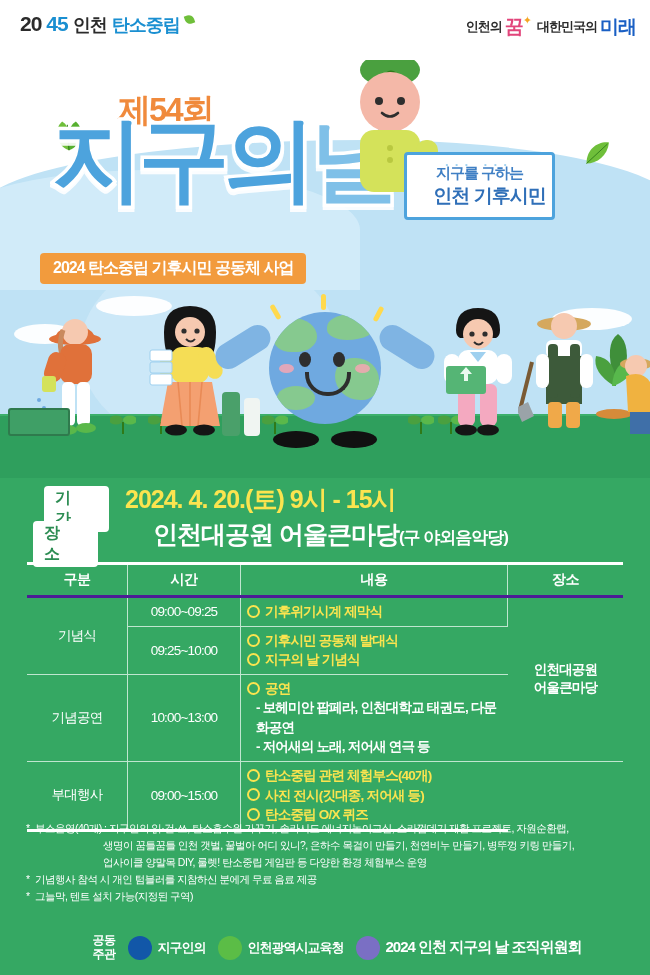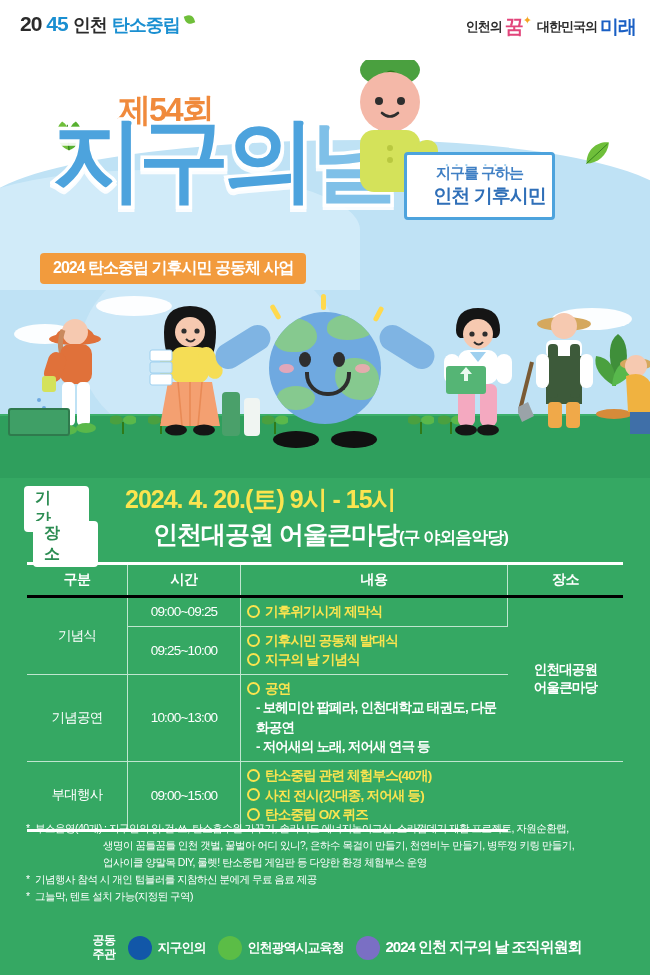--- a/index.html
+++ b/index.html
@@ -95,21 +95,21 @@
   .ival.date{color:#fbe44f;font-size:25px;}
   .ival.place{color:#ffffff;font-size:25px;}
   .ival .small{font-size:17px;}
 
   
   .tblwrap{position:absolute;left:27px;top:562px;width:596px;z-index:30;}
   table.sched{border-collapse:collapse;width:596px;color:#fff;}
   table.sched th,table.sched td{border-right:1.5px solid #bfe6cf;padding:4px 6px;vertical-align:middle;}
   table.sched th:last-child,table.sched td:last-child{border-right:none;}
   table.sched thead th{font-size:14px;font-weight:bold;letter-spacing:-.5px;text-align:center;
-                       padding:6px 0;border-top:3px solid #ffffff;border-bottom:3px solid #000000;}
+                       padding:6px 0;border-top:3px solid #ffffff;border-bottom:3px solid #4c1d95;}
   table.sched tbody td{border-bottom:1.5px solid #bfe6cf;font-size:13.5px;letter-spacing:-.8px;}
   table.sched tbody tr:last-child td{border-bottom:3px solid #ffffff;}
   td.c-gubun{text-align:center;width:88px;font-weight:normal;}
   td.c-time{text-align:center;width:100px;}
   td.c-place{text-align:center;width:103px;font-weight:bold;line-height:1.35;}
   td.c-content{padding-left:10px;}
   .ci{color:#fbe44f;font-weight:bold;line-height:1.45;}
   .csub{color:#ffffff;font-weight:bold;line-height:1.45;padding-left:9px;}
   .marker{display:inline-block;width:9px;height:9px;border:2px solid #fbe44f;border-radius:50%;
           margin-right:5px;vertical-align:middle;position:relative;top:-1px;}
@@ -335,21 +335,21 @@
       <path d="M40 56 q22 -10 20 -26 q-20 0 -22 26 Z" fill="#58b84c"></path>
       <ellipse cx="40" cy="84" rx="18" ry="5" fill="#d68b3a"></ellipse>
       <ellipse cx="62" cy="34" rx="16" ry="6" fill="#d5a85e"></ellipse>
       <circle cx="62" cy="36" r="11" fill="#f6c9b0"></circle>
       <path d="M52 46 q16 -6 24 6 l4 30 H54 Z" fill="#f0b240"></path>
       <path d="M56 82 h24 v22 H56 Z" fill="#3f6fa8"></path>
     </svg>
   </div>
 
   <div class="info">
-    <div class="ilabel" style="left:24px;top:8px;">기간</div>
+    <div class="ilabel" style="left:44px;top:8px;">기간</div>
     <div class="ival date" style="left:125px;top:5px;">2024. 4. 20.(토) 9시 - 15시</div>
     <div class="ilabel" style="left:33px;top:43px;">장소</div>
     <div class="ival place" style="left:125px;top:40px;margin-left:28px;">
       <span>인천대공원 어울큰마당</span><span class="small">(구 야외음악당)</span>
     </div>
   </div>
 
   <div class="tblwrap">
     <table class="sched">
       <thead>

